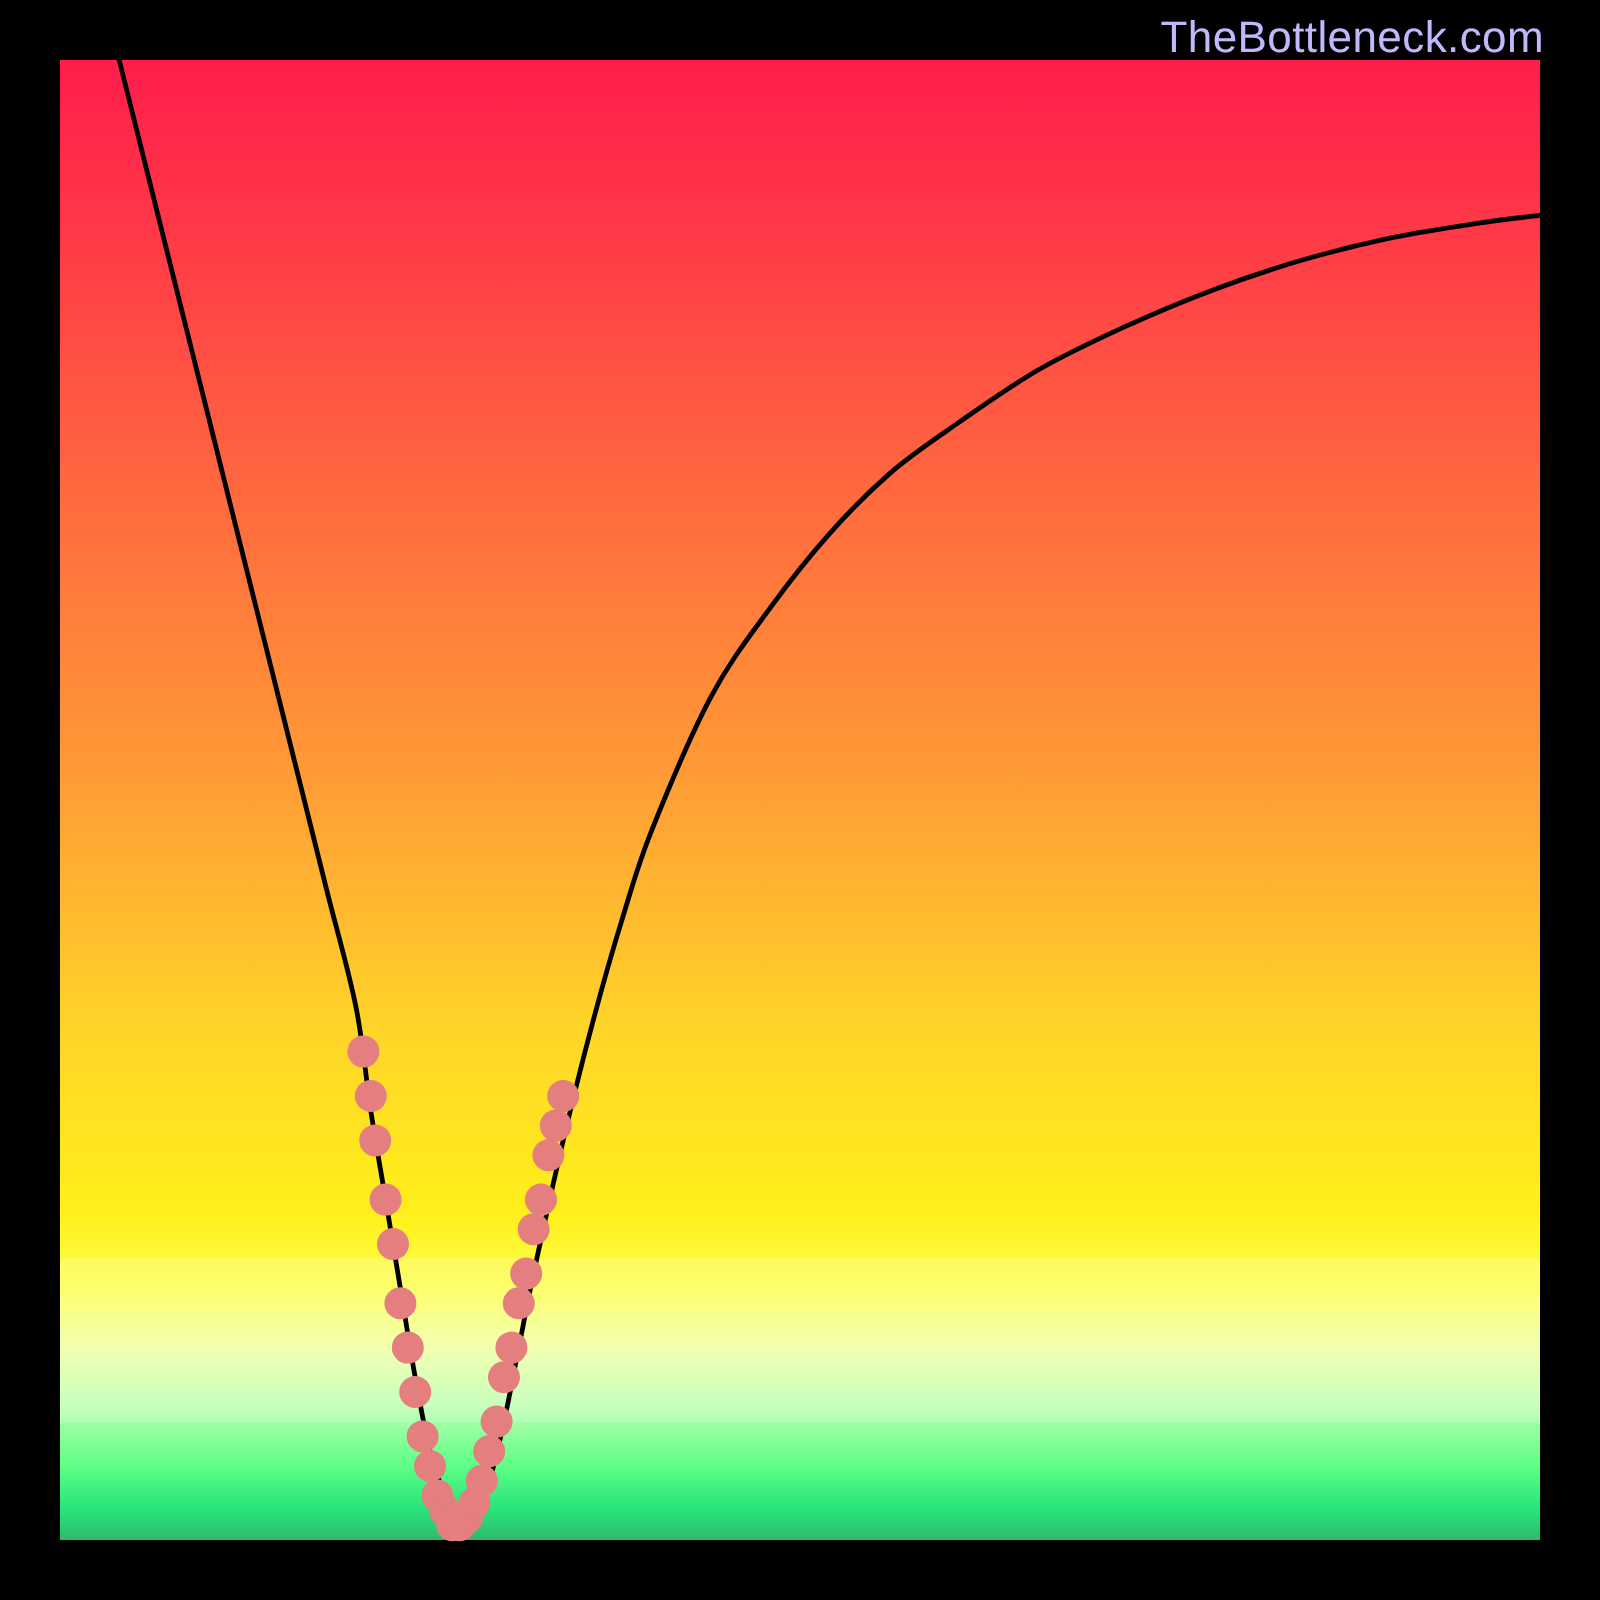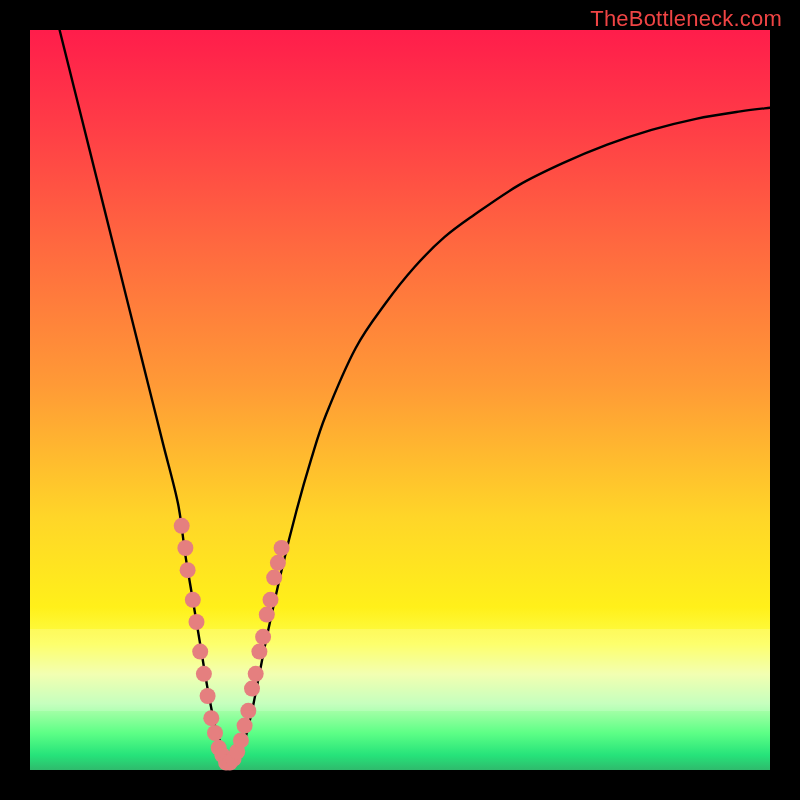--- a/index.html
+++ b/index.html
@@ -46,22 +46,22 @@
     left: 0;
     right: 0;
     top: 81%;
     height: 11%;
     background: rgba(255, 255, 255, 0.18);
     pointer-events: none;
   }
   .watermark {
     position: absolute;
     top: 6px;
-    right: 18px;
-    color: #ef4444;
+    right: 28px;
+    color: #c4b5fd;
     font-size: 22px;
     font-weight: 400;
     letter-spacing: 0.2px;
     user-select: none;
   }
   svg.curve {
     position: absolute;
     left: 0;
     top: 0;
     width: 740px;

